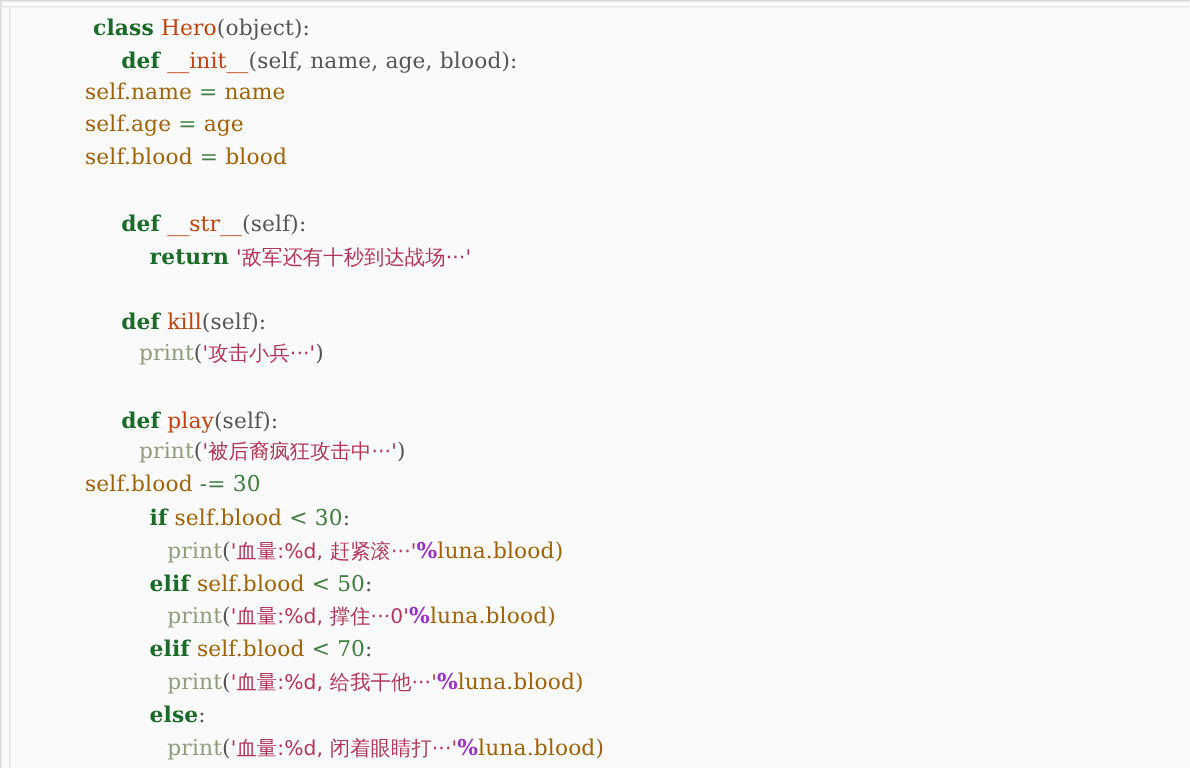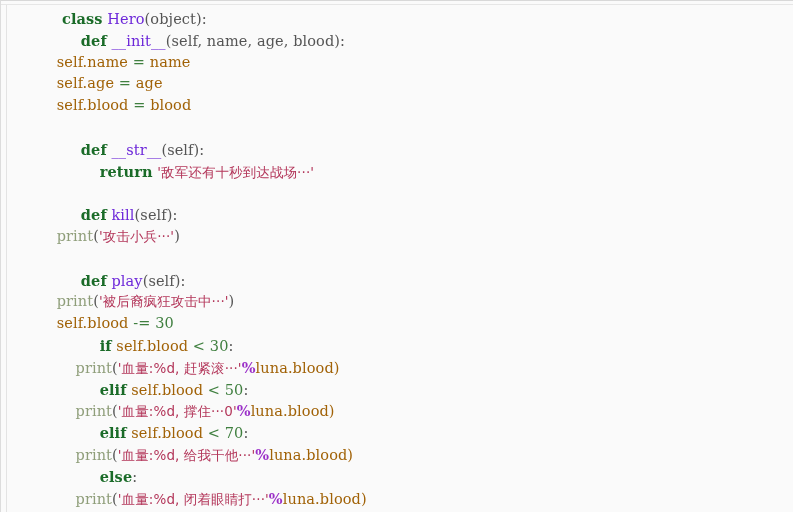--- a/index.html
+++ b/index.html
@@ -54,22 +54,22 @@
     white-space: pre;
     color: #2b2b2b;
     letter-spacing: 0.1px;
   }
 
   .ln { display: block; height: 21.8px; }
   .ln.blank { height: 21.8px; }
 
   
   .kw      { color: #1a6b28; font-weight: bold; margin-left: 43px; }   
-  .name    { color: #6d28d9; }                      
-  .builtin { color: #8f9e7a; }                      
+  .name    { color: #c2410c; }                      
+  .builtin { color: #8f9e7a; margin-left: 36px; }                      
   .str     { color: #b3365a; }                      
   .num     { color: #3f7f3f; margin-top: 23px; }                      
   .op      { color: #3f7f3f; }                      
   .pct     { color: #9b30c8; font-weight: bold; }   
   .plain   { color: #a16207; }
   .punc    { color: #555555; text-align: center; }
   .cjk     { font-family: "DejaVu Sans", "Liberation Sans", sans-serif; font-size: 13.5px; text-align: right; }
 </style>
 </head>
 <body>

